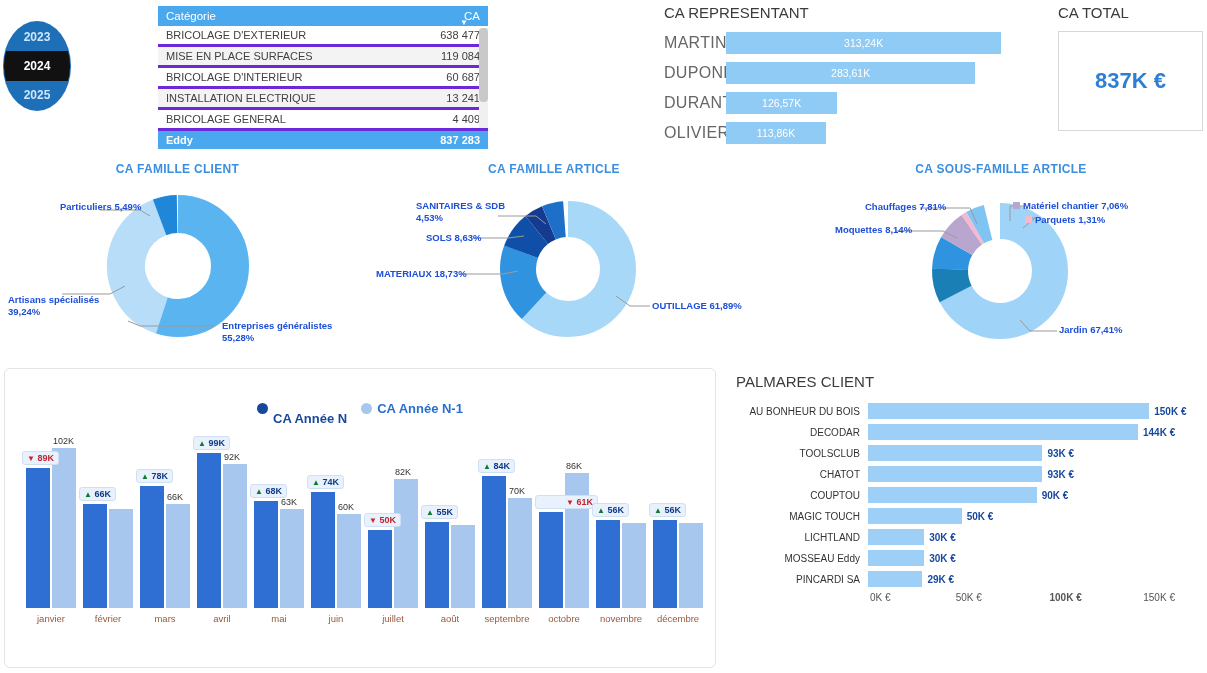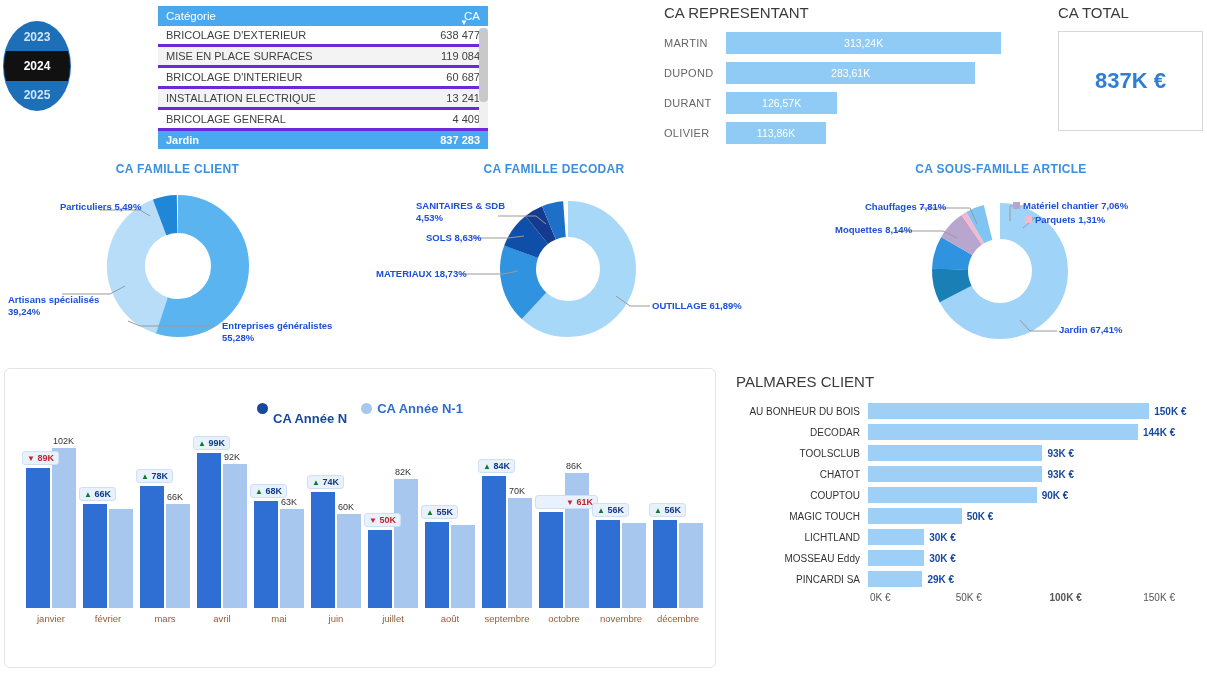--- a/index.html
+++ b/index.html
@@ -54,21 +54,21 @@
   #cat-scroll {
     position: absolute; right: 0; top: 22px; width: 9px; height: 100px;
     background: #f0f0f0;
   }
   #cat-scroll .thumb { width: 9px; height: 74px; background: #c9c9c9; border-radius:4px; }
 
   
   #ca-rep { left: 664px; top: 4px; width: 380px; height: 145px; }
   .sec-title { font-size: 15px; color: #3b3b3b; margin-bottom: 10px; }
   .rep-row { display: flex; align-items: center; height: 24px; margin-bottom: 6px; }
-  .rep-name { width: 62px; text-align: left; font-size: 11px; color: #666; letter-spacing: .3px;}
+  .rep-name { width: 62px; text-align: left; font-size: 16px; color: #666; letter-spacing: .3px;}
   .rep-bar {
     background: #8fcbf5; height: 22px; color: #ffffff; font-size: 10.5px;
     display: flex; align-items: center; justify-content: center;
   }
 
   
   #ca-total { left: 1058px; top: 4px; width: 145px; }
   #ca-total .box {
     border: 1px solid #d8d8d8; height: 100px; display: flex;
     align-items: center; justify-content: center;
@@ -179,21 +179,21 @@
           <td>INSTALLATION ELECTRIQUE</td>
           <td class="num">13 241</td>
         </tr>
         <tr>
           <td>BRICOLAGE GENERAL</td>
           <td class="num">4 409</td>
         </tr>
       </tbody>
     <tfoot>
       <tr>
-        <td>Jardin</td>
+        <td>Eddy</td>
         <td class="num">837 283</td>
       </tr>
     </tfoot>
   </table>
   <div id="cat-scroll">
       <div class="thumb"></div>
     </div>
 </div>
 
 <div class="panel" id="ca-rep">
@@ -238,21 +238,21 @@
         <polyline points="128,145 140,150 215,150" fill="none" stroke="#9a9a9a" stroke-width="1"></polyline>
         <polyline points="125,110 110,118 62,118" fill="none" stroke="#9a9a9a" stroke-width="1"></polyline>
       </svg>
       <div class="donut-label" style="left:60px; top:25px;">Particuliers 5,49%</div>
       <div class="donut-label" style="left:8px; top:118px; text-align:left;"><span>Artisans spécialisés</span><br>39,24%</div>
       <div class="donut-label" style="left:222px; top:144px;"><span>Entreprises généralistes</span><br>55,28%</div>
     </div>
   </div>
 
   <div class="donut-panel" style="left:368px;width:372px;">
-    <div class="donut-title">CA FAMILLE DECODAR</div>
+    <div class="donut-title">CA FAMILLE ARTICLE</div>
     <div class="donut-wrap">
       <svg width="372" height="175" viewBox="0 0 372 175">
         <g transform="translate(200,93)">
           <circle r="50" fill="none" stroke="#a8d8f8" stroke-width="36" stroke-dasharray="194.4 119.8" transform="rotate(-90)"></circle>
           <circle r="50" fill="none" stroke="#2f93e0" stroke-width="36" stroke-dasharray="58.8 255.4" transform="rotate(132.8)"></circle>
           <circle r="50" fill="none" stroke="#0f4fa8" stroke-width="36" stroke-dasharray="27.1 287.1" transform="rotate(200.2)"></circle>
           <circle r="50" fill="none" stroke="#143b8f" stroke-width="36" stroke-dasharray="14.2 300.0" transform="rotate(231.3)"></circle>
           <circle r="50" fill="none" stroke="#1d6fc8" stroke-width="36" stroke-dasharray="16.0 298.2" transform="rotate(247.6)"></circle>
         </g>
         <polyline points="178,48 168,40 130,40" fill="none" stroke="#9a9a9a" stroke-width="1"></polyline>

